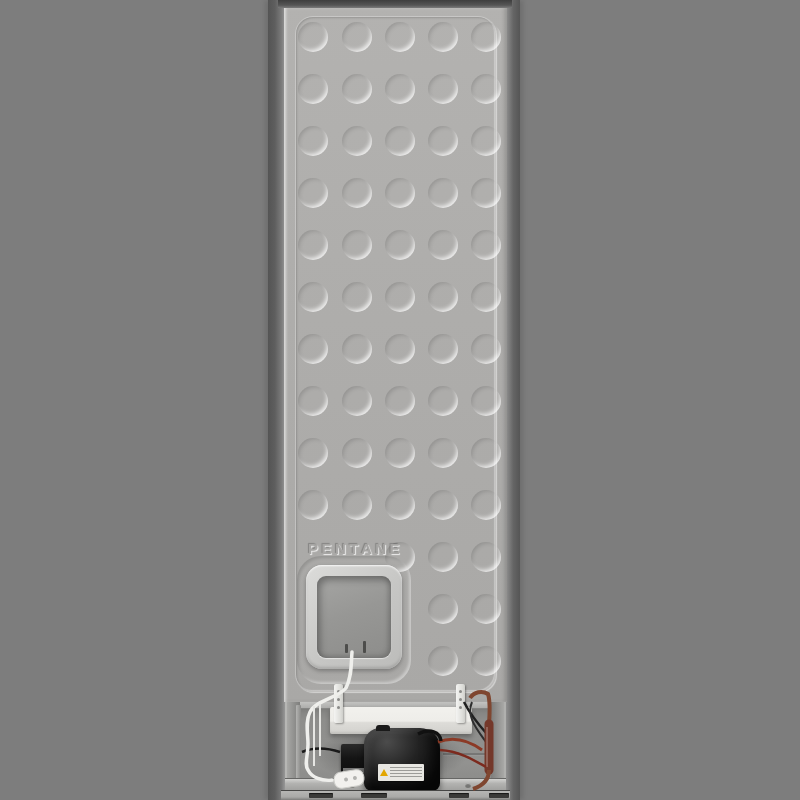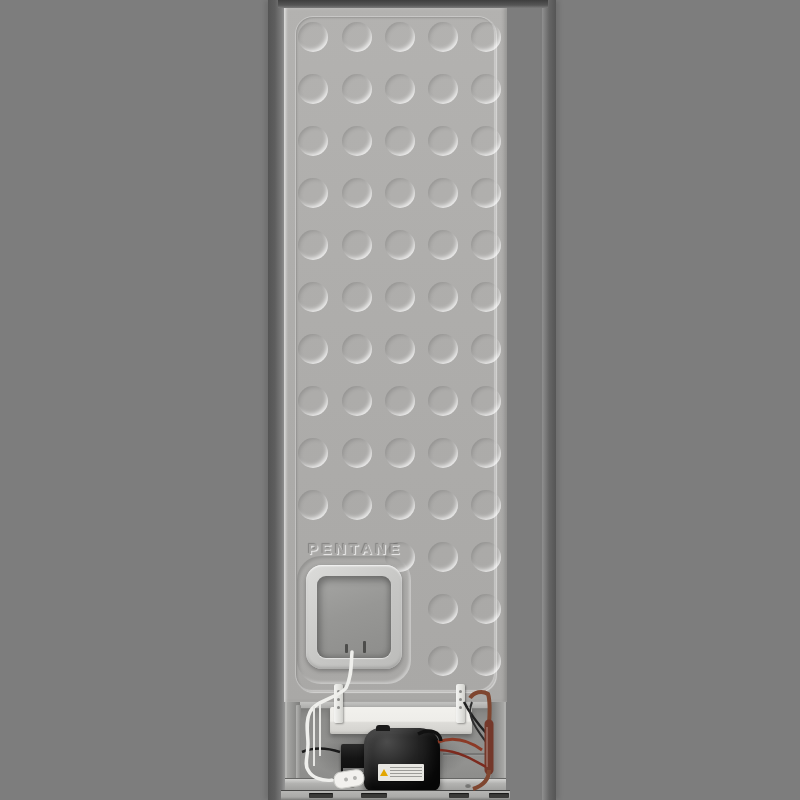--- a/index.html
+++ b/index.html
@@ -5,21 +5,21 @@
   html,body{margin:0;padding:0;}
   body{
     width:800px;height:800px;overflow:hidden;
     background:#7d7d7d;
     font-family:"Liberation Sans", sans-serif;
     position:relative;
   }
   .stage{position:absolute;inset:0;}
 
   
-  .fridge{position:absolute;left:268px;top:0;width:252px;height:800px;padding-left:36px;}
+  .fridge{position:absolute;left:268px;top:0;width:252px;height:800px;}
   .side-l{position:absolute;left:0;top:0;width:17px;height:100%;
     background:linear-gradient(90deg,#545454 0%,#5e5e5e 40%,#7a7a7a 78%,#979797 100%);
     box-shadow:-3px 0 5px rgba(0,0,0,.12);}
   .side-r{position:absolute;right:0;top:0;width:14px;height:100%;
     background:linear-gradient(270deg,#555 0%,#656565 48%,#909090 100%);
     box-shadow:3px 0 5px rgba(0,0,0,.12);}
   .top-edge{position:absolute;left:10px;right:8px;top:0;height:8px;z-index:3;
     background:linear-gradient(180deg,#3e3e3e,#565656 65%,#7b7b7b);}
 
   

